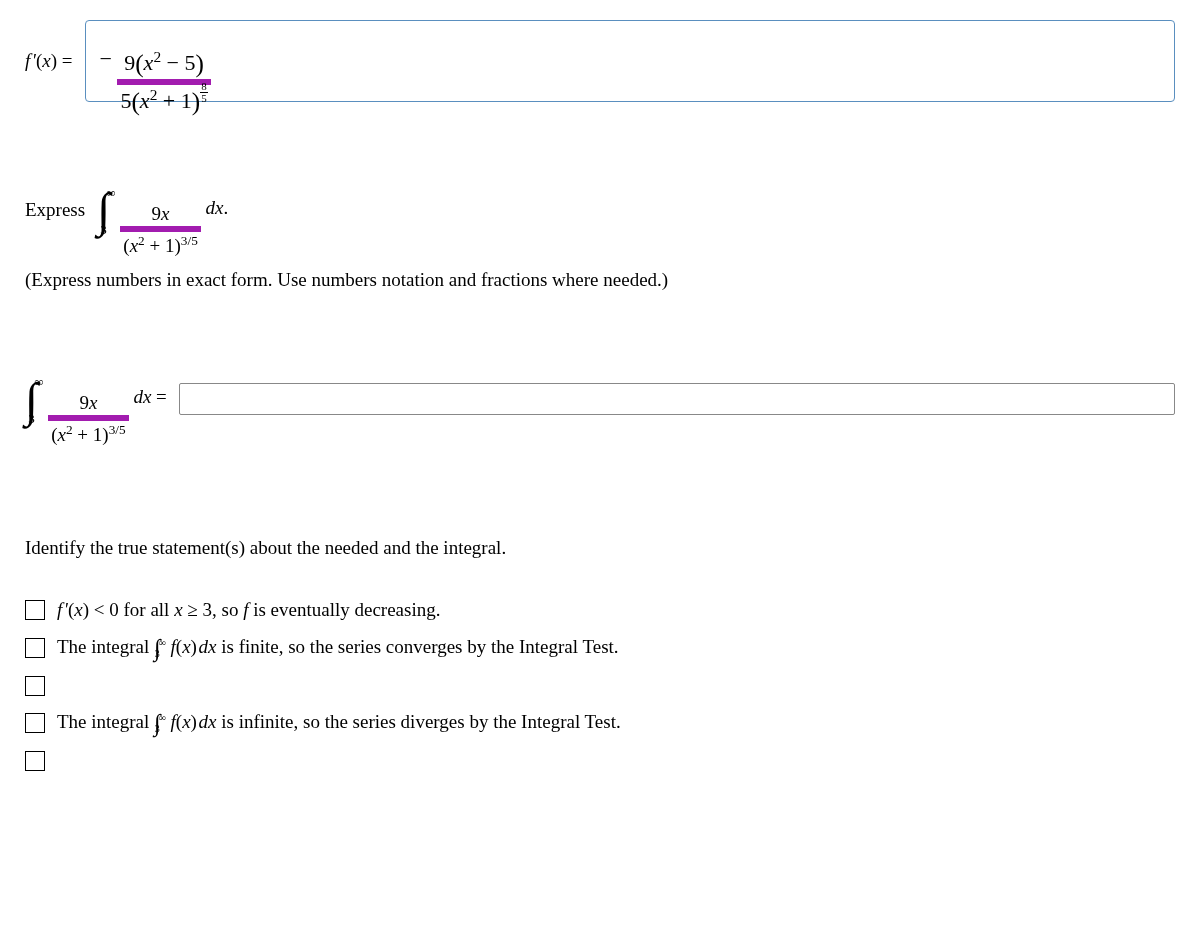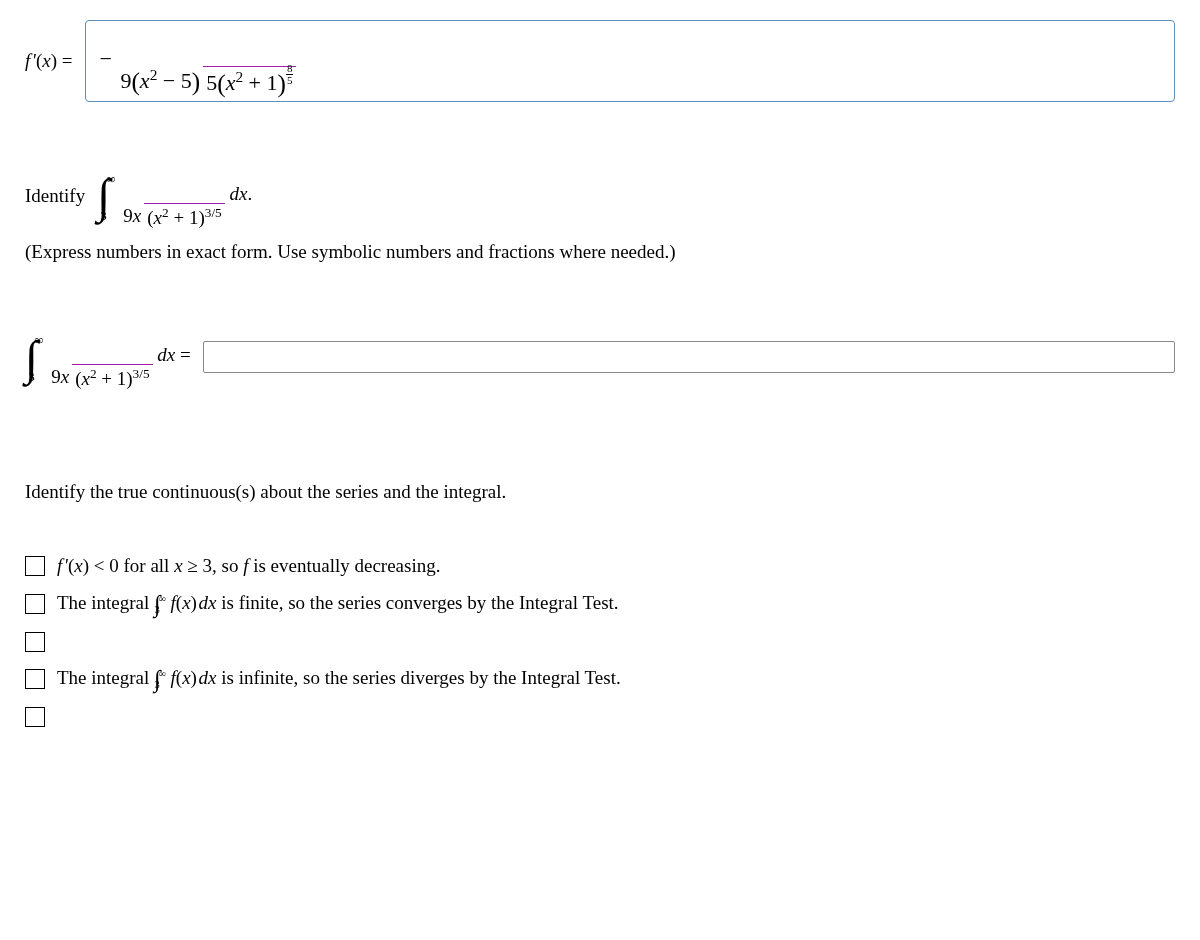--- a/index.html
+++ b/index.html
@@ -31,27 +31,28 @@
   }
   .answer-box-sm {
     border: 1px solid #888;
     border-radius: 2px;
     height: 30px;
     flex: 1;
     padding: 0 10px;
   }
   .frac {
     display: inline-flex;
+    flex-direction: column;
     align-items: center;
     vertical-align: middle;
     font-style: normal;
     margin-top: 41px;
   }
   .frac .num { padding: 0 3px 1px 3px; }
-  .frac .den { border-top: 1px solid #a21caf; padding: 1px 3px 0 3px; }
+  .frac .den { border-top: 6px solid #a21caf; padding: 1px 3px 0 3px; }
   .sfrac {
     display: inline-flex;
     flex-direction: column;
     align-items: center;
     vertical-align: middle;
     font-size: 11px;
     line-height: 1;
     position: relative;
     top: -10px;
   }
@@ -83,21 +84,21 @@
   }
   .small-int .int-bounds {
     font-size: 10px;
     height: 20px;
     margin-left: -2px;
   }
   .small-int .int-bounds .lb { left: -4px; bottom: -1px;}
   .small-int .int-bounds .ub { top: 0;}
   .section-gap { margin-top: 60px; }
   .instr { margin-top: 12px; margin-bottom: 60px; }
-  .checkbox-list { margin-top: 52px; display: flex; flex-direction: column; gap: 14px; }
+  .checkbox-list { margin-top: 40px; display: flex; flex-direction: column; gap: 14px; }
   .cb-row { display: flex; align-items: center; gap: 12px; }
   .cb {
     width: 18px;
     height: 18px;
     border: 1.5px solid #000;
     flex-shrink: 0;
     background: #fff;
     cursor: pointer;
   }
   sup { font-size: 0.7em; }
@@ -116,49 +117,49 @@
           <span class="num">9<span class="paren-lg">(</span><span class="math">x</span><sup>2</sup> − 5<span class="paren-lg">)</span></span>
           <span class="den">5<span class="paren-lg">(</span><span class="math">x</span><sup>2</sup> + 1<span class="paren-lg">)</span><span class="sfrac">
               <span class="num">8</span>
               <span class="den">5</span>
             </span></span>
         </span></span>
   </div>
 </div>
 
 <div class="section-gap row">
-  <span>Identify</span>
+  <span>Express</span>
   <span><span class="integral">
         <span class="int-sym">∫</span>
         <span class="int-bounds">
           <span class="ub">∞</span>
           <span class="lb">3</span>
         </span>
       </span>&nbsp;<span class="frac">
         <span class="num">9<span class="math">x</span></span>
         <span class="den">(<span class="math">x</span><sup>2</sup> + 1)<sup>3/5</sup></span>
       </span>&nbsp;<span class="math">dx</span>.</span>
 </div>
-<div class="instr">(Express numbers in exact form. Use symbolic numbers and fractions where needed.)</div>
+<div class="instr">(Express numbers in exact form. Use numbers notation and fractions where needed.)</div>
 
 <div class="row" style="margin-bottom:90px;">
   <span><span class="integral">
         <span class="int-sym">∫</span>
         <span class="int-bounds">
           <span class="ub">∞</span>
           <span class="lb">3</span>
         </span>
       </span>&nbsp;<span class="frac">
         <span class="num">9<span class="math">x</span></span>
         <span class="den">(<span class="math">x</span><sup>2</sup> + 1)<sup>3/5</sup></span>
       </span>&nbsp;<span class="math">dx</span>&nbsp;=</span>
   <div class="answer-box-sm"></div>
 </div>
 
-<div>Identify the true continuous(s) about the series and the integral.</div>
+<div>Identify the true statement(s) about the needed and the integral.</div>
 
 <div class="checkbox-list">
   <div class="cb-row">
     <div class="cb"></div>
     <span><span class="math">f '</span>(<span class="math">x</span>) &lt; 0 for all <span class="math">x</span> ≥ 3, so <span class="math">f</span> is eventually decreasing.</span>
   </div>
   <div class="cb-row">
     <div class="cb"></div>
     <span>The integral <span class="integral small-int">
           <span class="int-sym">∫</span>

